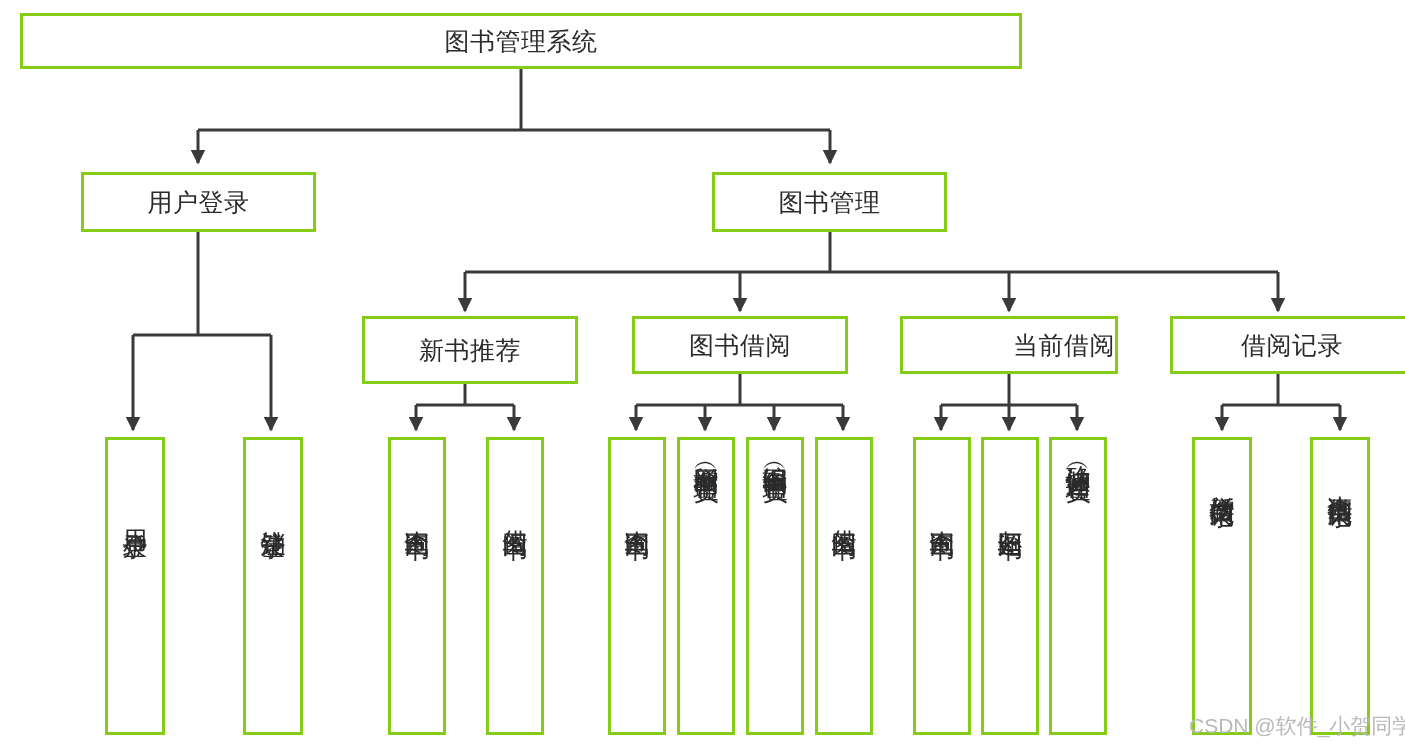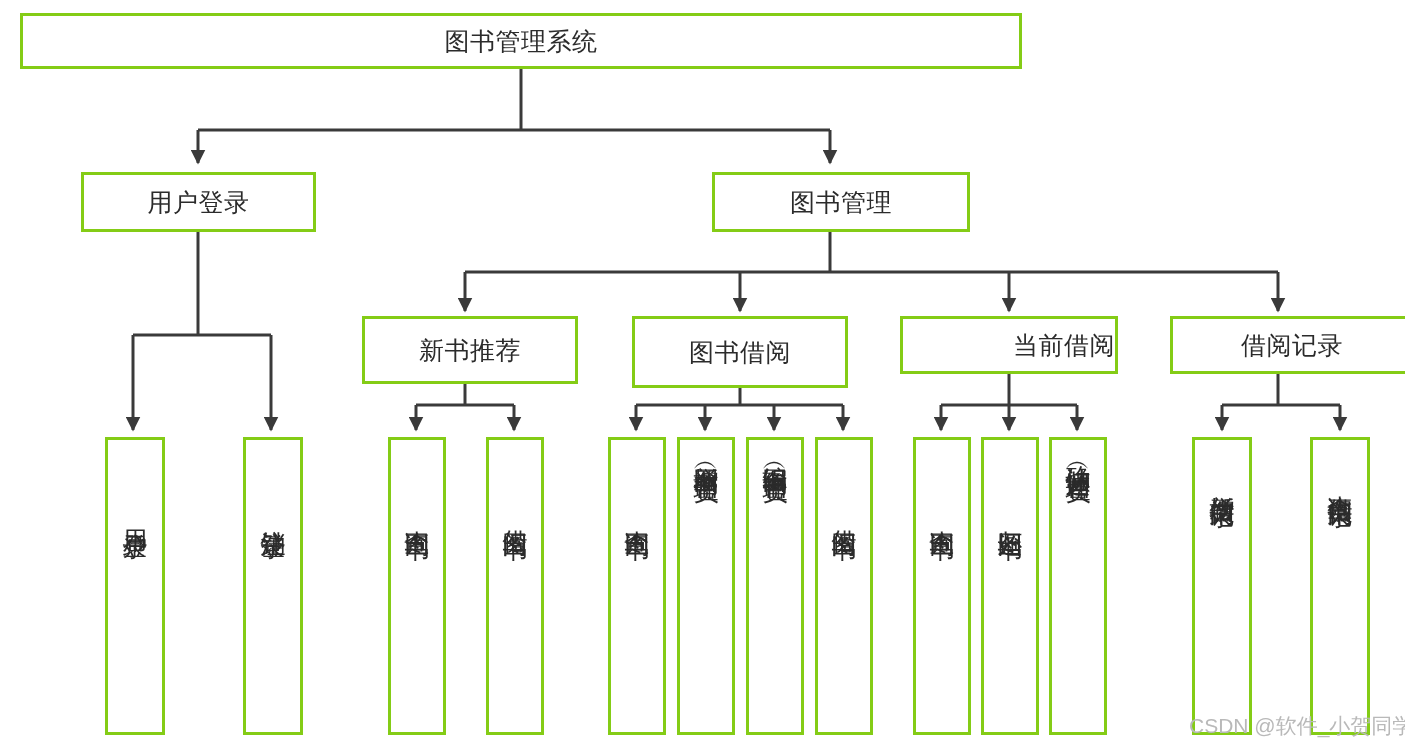--- a/index.html
+++ b/index.html
@@ -121,28 +121,28 @@
     </g>
   </svg>
 
   <div class="node horizontal" style="left:20px; top:13px; width:1002px; height:56px;">
     <span class="node-label">图书管理系统</span>
   </div>
 
   <div class="node horizontal" style="left:81px; top:172px; width:235px; height:60px;">
     <span class="node-label">用户登录</span>
   </div>
-  <div class="node horizontal" style="left:712px; top:172px; width:258px; height:60px;">
+  <div class="node horizontal" style="left:712px; top:172px; width:235px; height:60px;">
     <span class="node-label">图书管理</span>
   </div>
 
   <div class="node horizontal" style="left:362px; top:316px; width:216px; height:68px;">
     <span class="node-label">新书推荐</span>
   </div>
-  <div class="node horizontal" style="left:632px; top:316px; width:216px; height:72px;">
+  <div class="node horizontal" style="left:632px; top:316px; width:216px; height:58px;">
     <span class="node-label">图书借阅</span>
   </div>
   <div class="node horizontal" style="left:900px; top:316px; width:218px; height:58px;justify-content:flex-end;">
     <span class="node-label">当前借阅</span>
   </div>
   <div class="node horizontal" style="left:1170px; top:316px; width:244px; height:58px;">
     <span class="node-label">借阅记录</span>
   </div>
 
   <div class="node vertical" style="left:105px; top:437px; width:60px; height:298px; padding-top:70px;">

